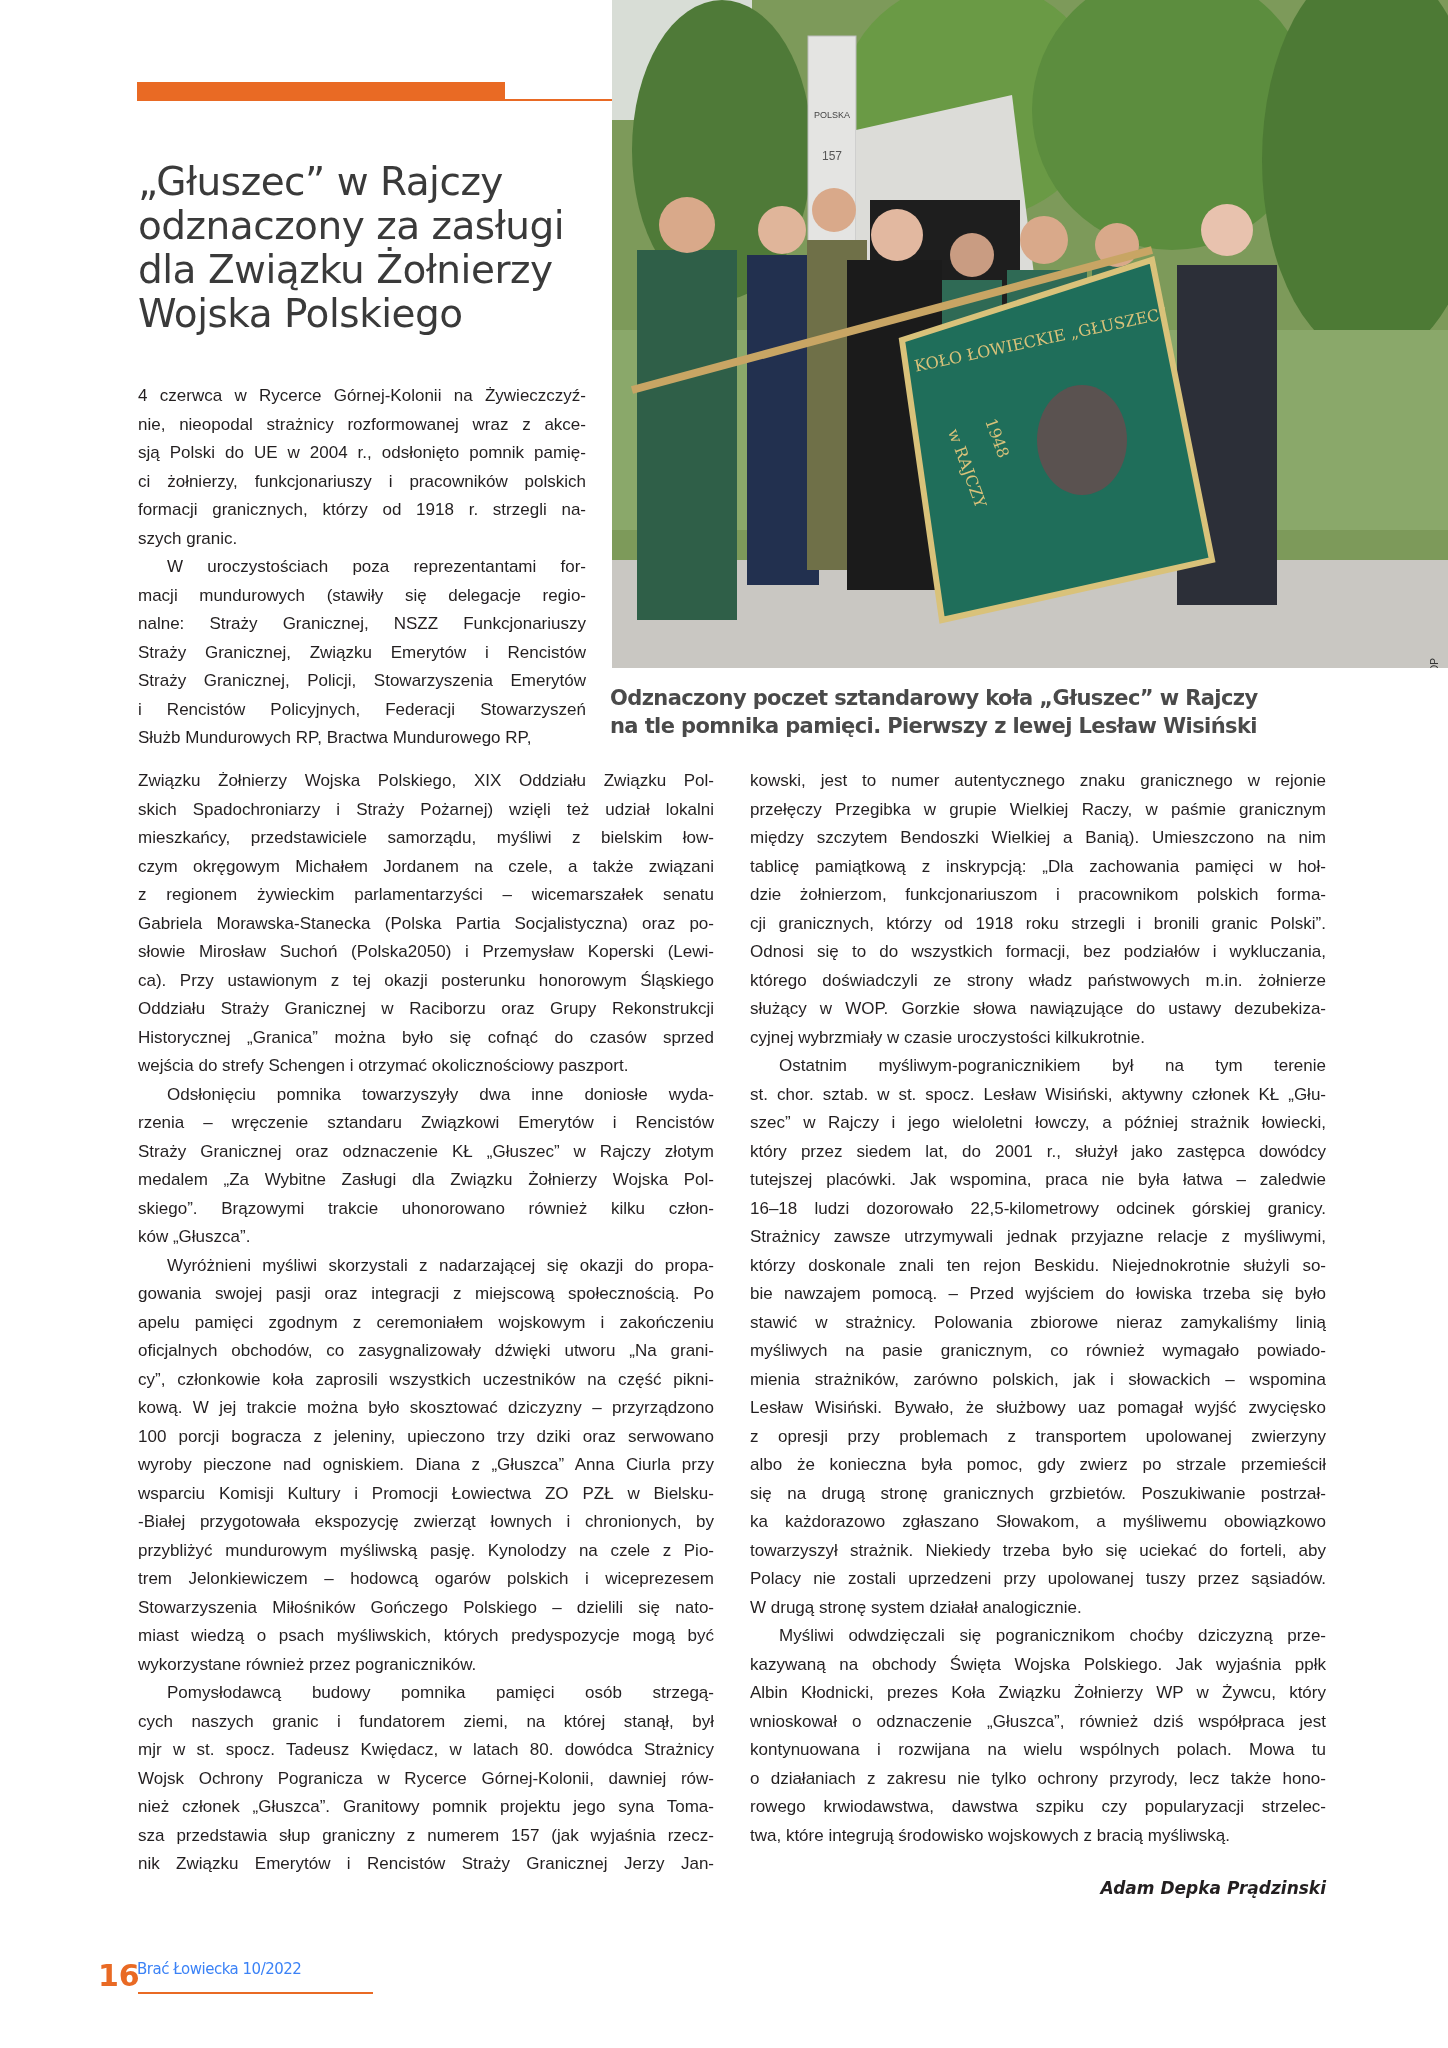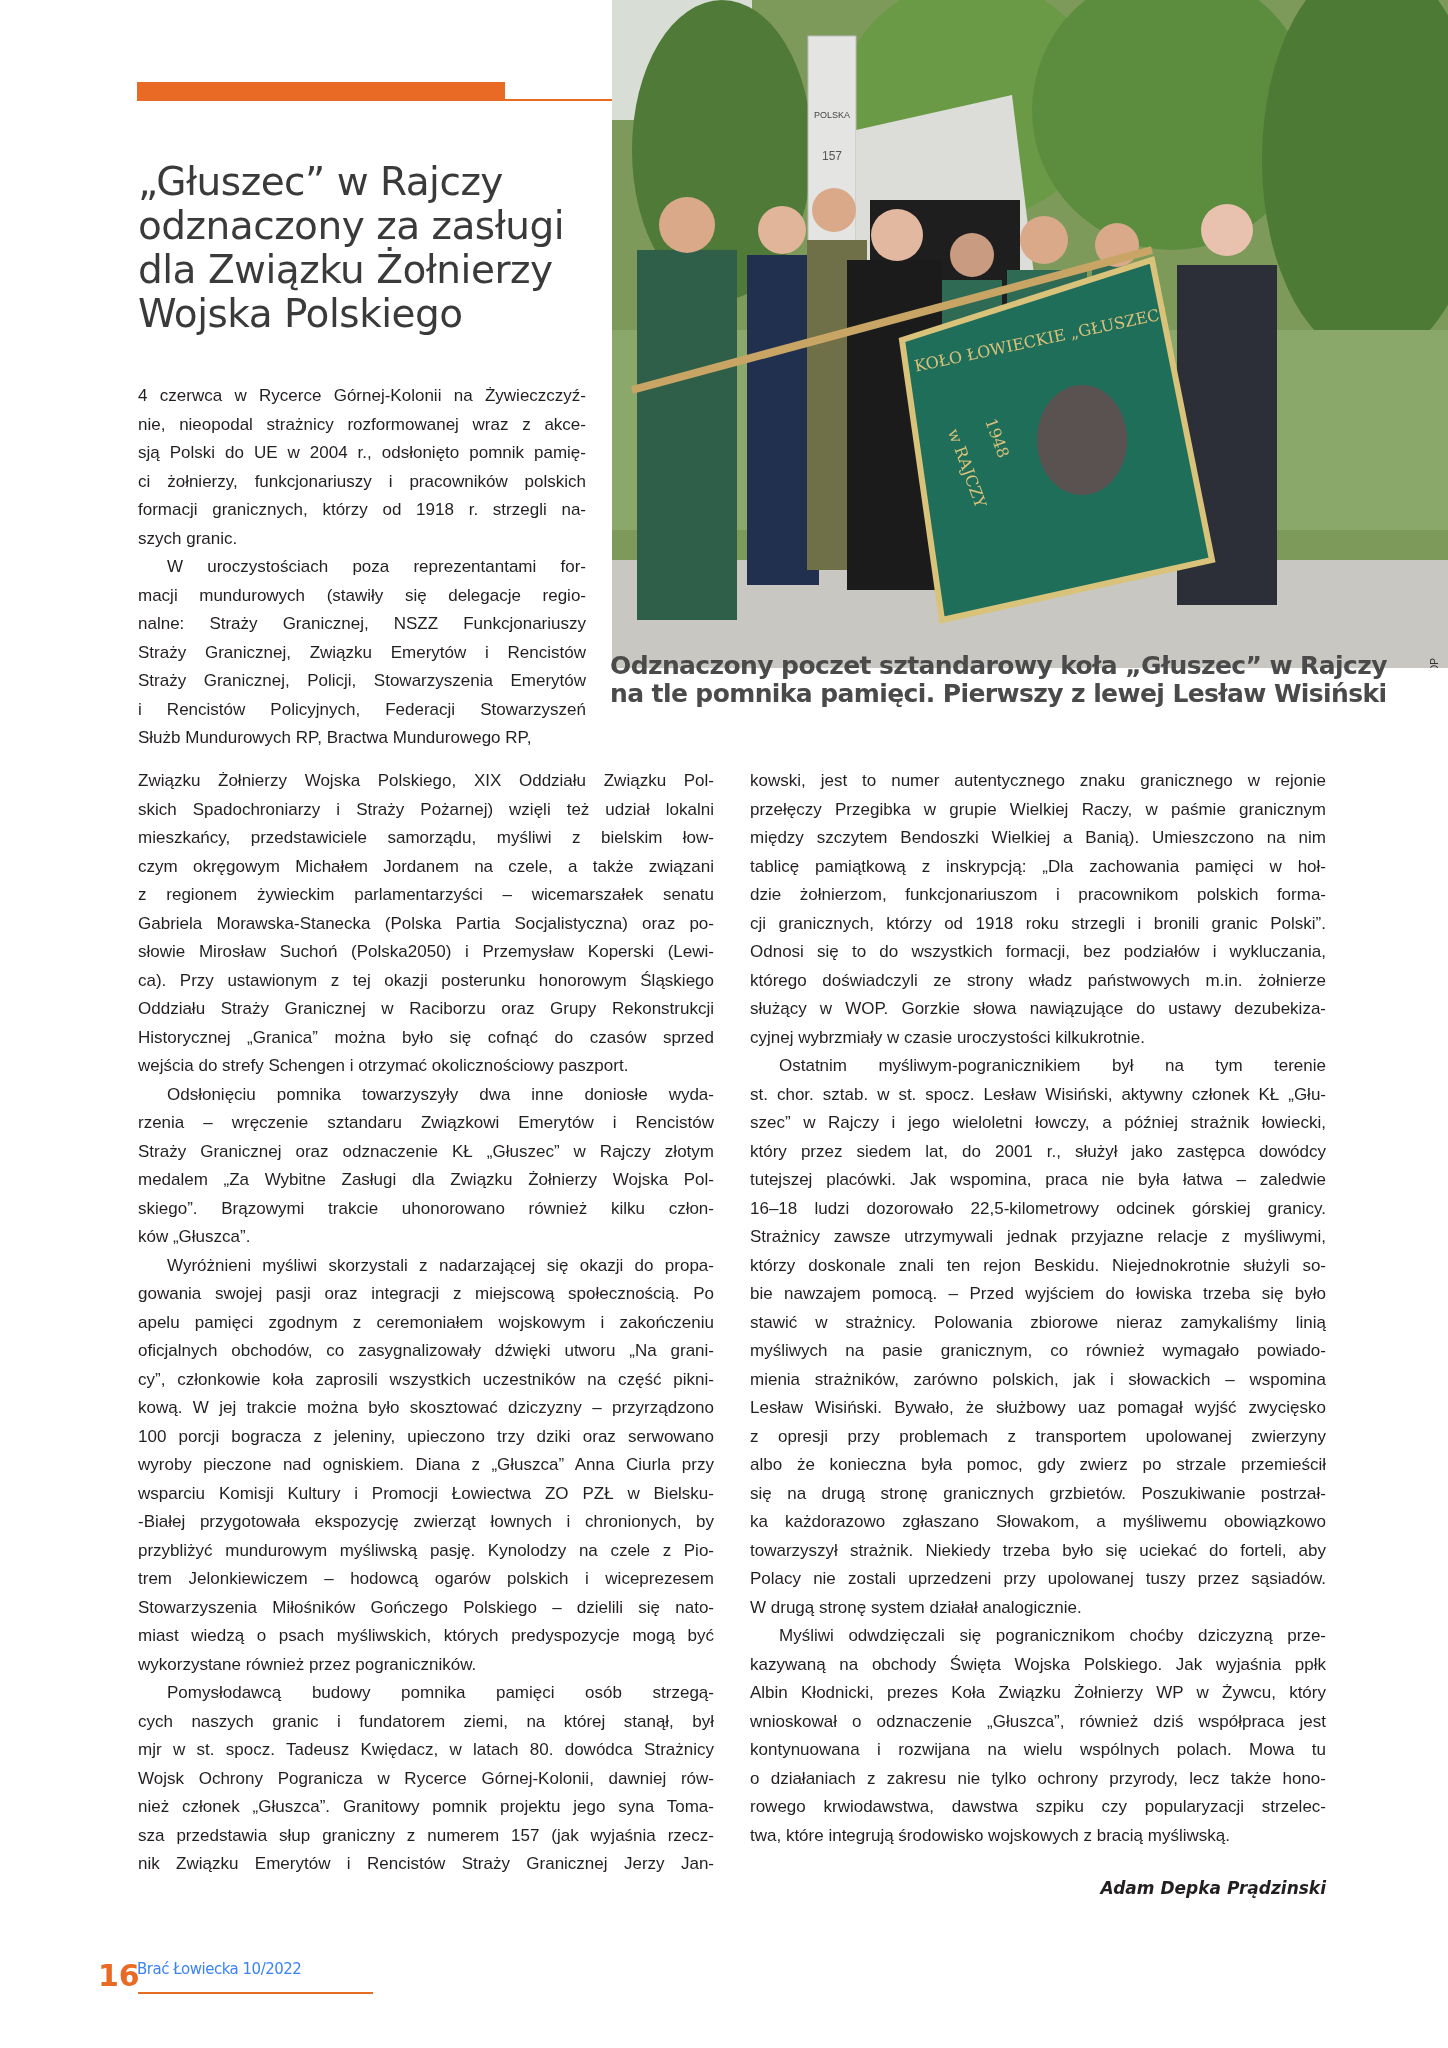--- a/index.html
+++ b/index.html
@@ -10,22 +10,22 @@
 
   .headline { position: absolute; left: 138px; top: 160px; width: 470px; margin: 0;
     font-family: "DejaVu Sans", sans-serif; font-weight: normal; font-size: 39px; line-height: 44px; color: #3a3a3a; letter-spacing: -0.5px; }
   .headline span { display: block; white-space: nowrap; }
 
   .photo { position: absolute; left: 612px; top: 0; width: 836px; height: 668px; overflow: hidden; background: #d946ef; }
   .photo svg { display: block; }
   .photo-credit { position: absolute; right: 8px; bottom: 10px; transform: rotate(-90deg); transform-origin: right bottom;
     font-size: 10px; color: #333; white-space: nowrap; font-family: "Liberation Sans", sans-serif; }
 
-  .caption { position: absolute; left: 610px; top: 652px; width: 720px; margin: 0;
-    font-family: "DejaVu Sans", sans-serif; font-weight: bold; font-size: 25px; line-height: 28px; color: #4a4a4a; letter-spacing: -0.6px; }
+  .caption { position: absolute; left: 610px; top: 684px; width: 720px; margin: 0;
+    font-family: "DejaVu Sans", sans-serif; font-weight: bold; font-size: 21px; line-height: 28px; color: #4a4a4a; letter-spacing: -0.6px; }
   .caption span { display: block; white-space: nowrap; }
 
   .col { position: absolute; font-family: "Liberation Sans", sans-serif; font-size: 17px; line-height: 28.5px; color: #231f20; }
   .col .line { display: block; white-space: nowrap; text-align-last: justify; text-align: justify; }
   .col .line.last { text-align-last: left; }
   .col .line.indent { text-indent: 29px; }
 
   .col-left-narrow { left: 138px; top: 382px; width: 448px; }
   .col-left-wide { left: 138px; top: 767px; width: 576px; }
   .col-right { left: 750px; top: 767px; width: 576px; }

